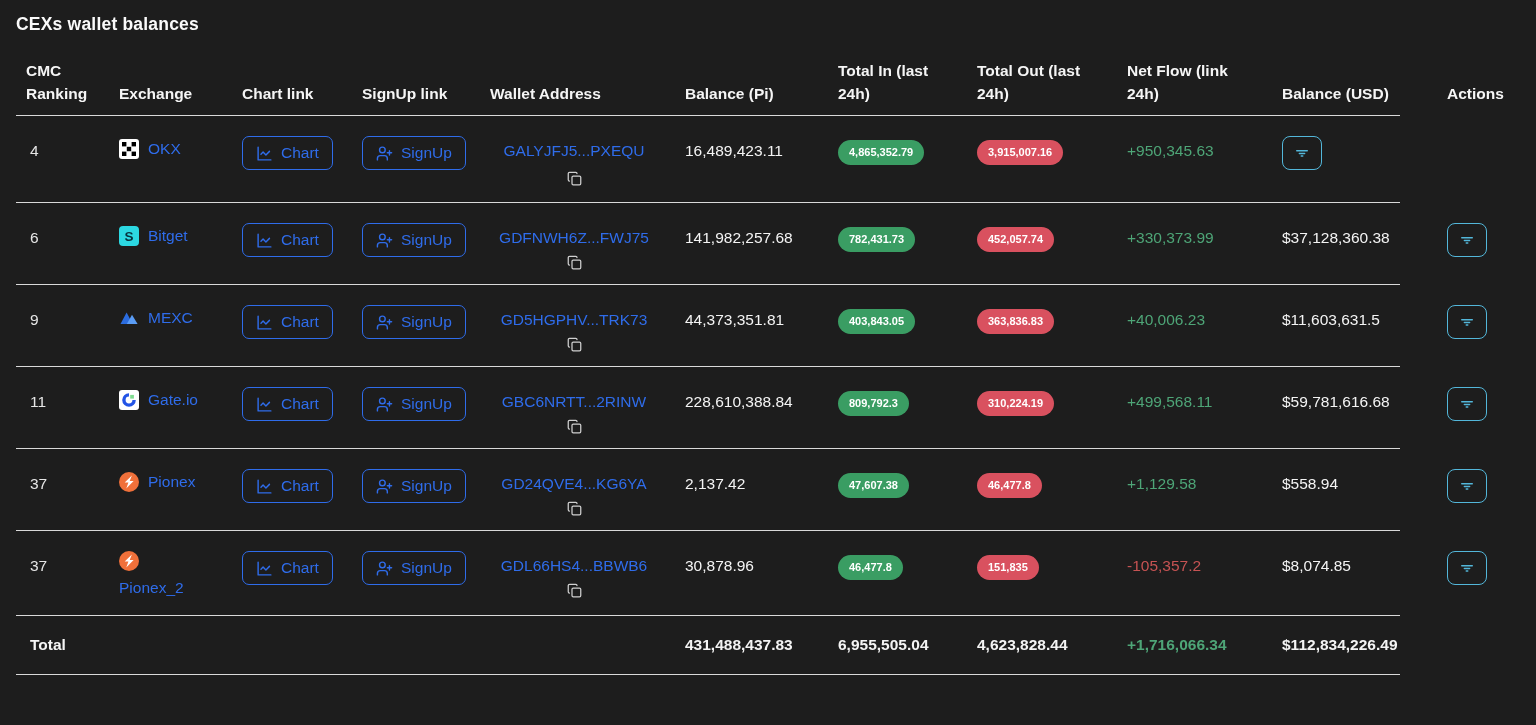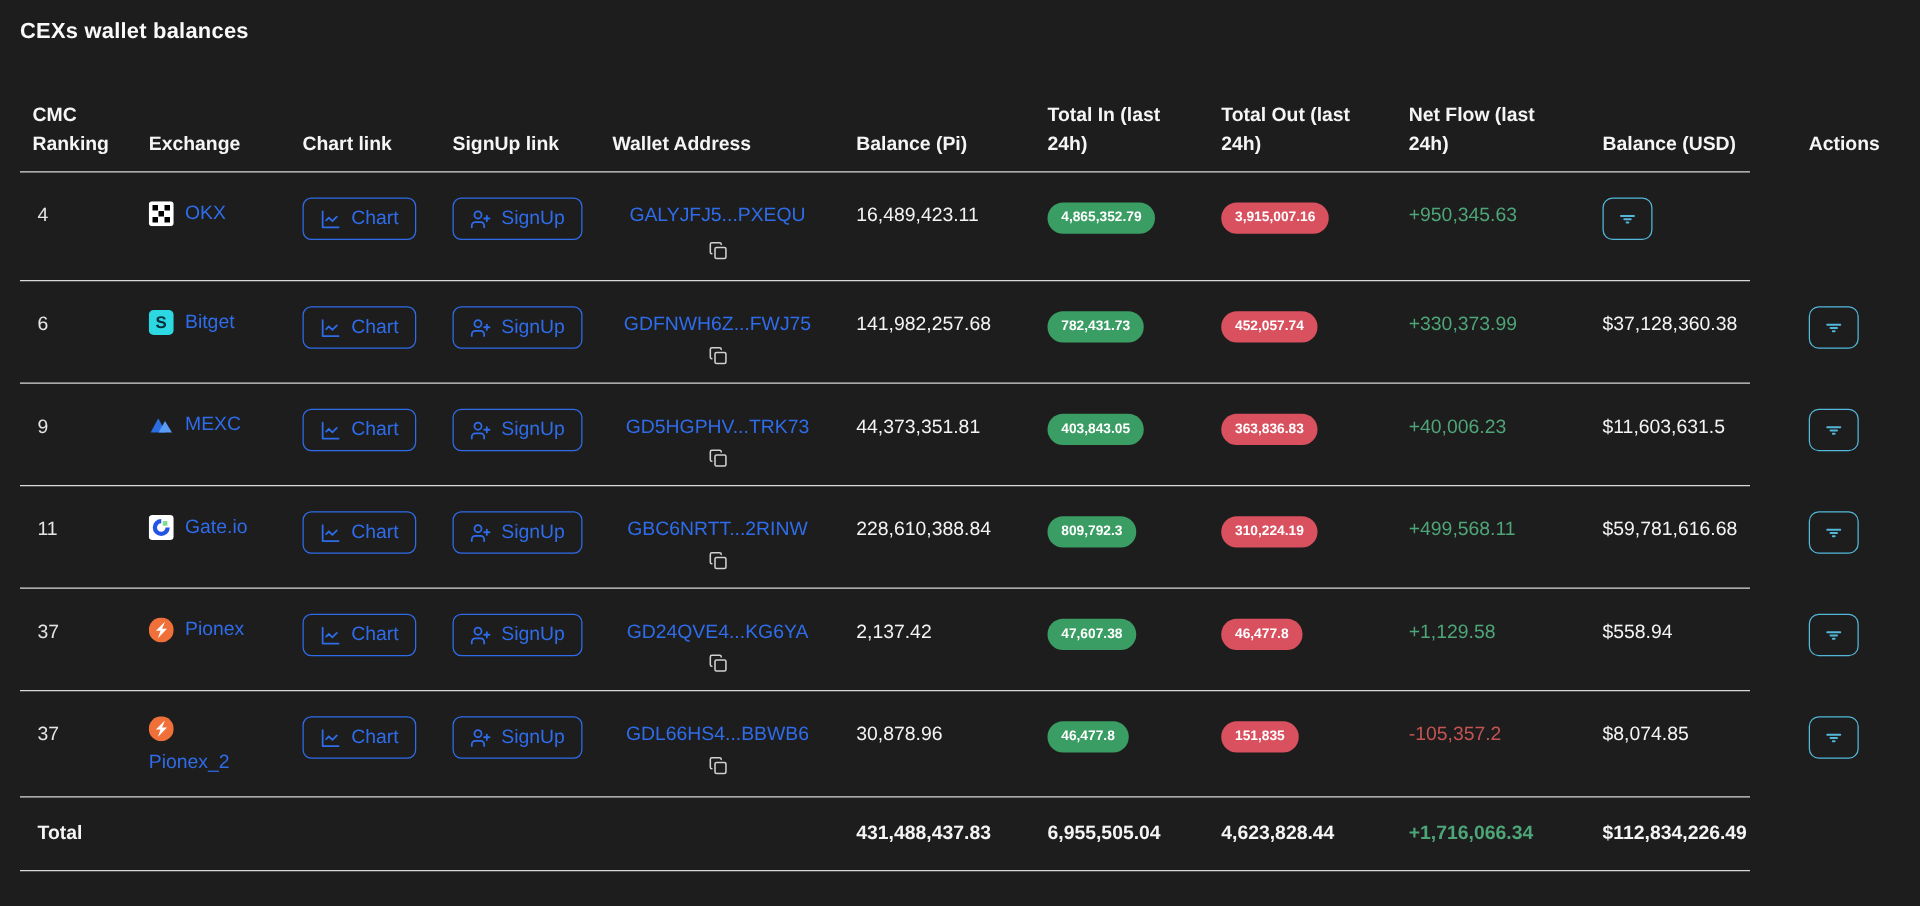--- a/index.html
+++ b/index.html
@@ -30,21 +30,21 @@
     font-weight:700;
     color:#fafafa;
     letter-spacing:.2px;
   }
   .grid{
     display:grid;
     grid-template-columns:95px 123px 120px 128px 195px 153px 139px 150px 155px 165px minmax(60px,1fr);
     align-items:start;
   }
   .thead{
-    margin-top:46px;
+    margin-top:24px;
     align-items:end;
     padding-bottom:10px;
     border-bottom:1.5px solid var(--sep);
   }
   .th{
     font-weight:700;
     font-size:15.5px;
     line-height:23px;
     color:#f5f5f5;
     padding-left:8px;
@@ -144,21 +144,21 @@
 
   <div class="grid thead">
     <div class="th"><span class="hwrap">CMC Ranking</span></div>
     <div class="th"><span class="hwrap">Exchange</span></div>
     <div class="th"><span class="hwrap">Chart link</span></div>
     <div class="th"><span class="hwrap">SignUp link</span></div>
     <div class="th"><span class="hwrap">Wallet Address</span></div>
     <div class="th"><span class="hwrap">Balance (Pi)</span></div>
     <div class="th th-totalin"><span class="hwrap">Total In (last 24h)</span></div>
     <div class="th th-totalout"><span class="hwrap">Total Out (last 24h)</span></div>
-    <div class="th th-netflow"><span class="hwrap">Net Flow (last 24h)</span></div>
+    <div class="th th-netflow"><span class="hwrap">Net Flow (link 24h)</span></div>
     <div class="th"><span class="hwrap">Balance (USD)</span></div>
     <div class="th"><span class="hwrap">Actions</span></div>
   </div>
 
   <div id="rows">
   <div class="grid tr data row-0">
     <div class="cell rank">4</div>
     <div class="cell">
       <a class="exchange-link">
         <span class="logo-slot">

